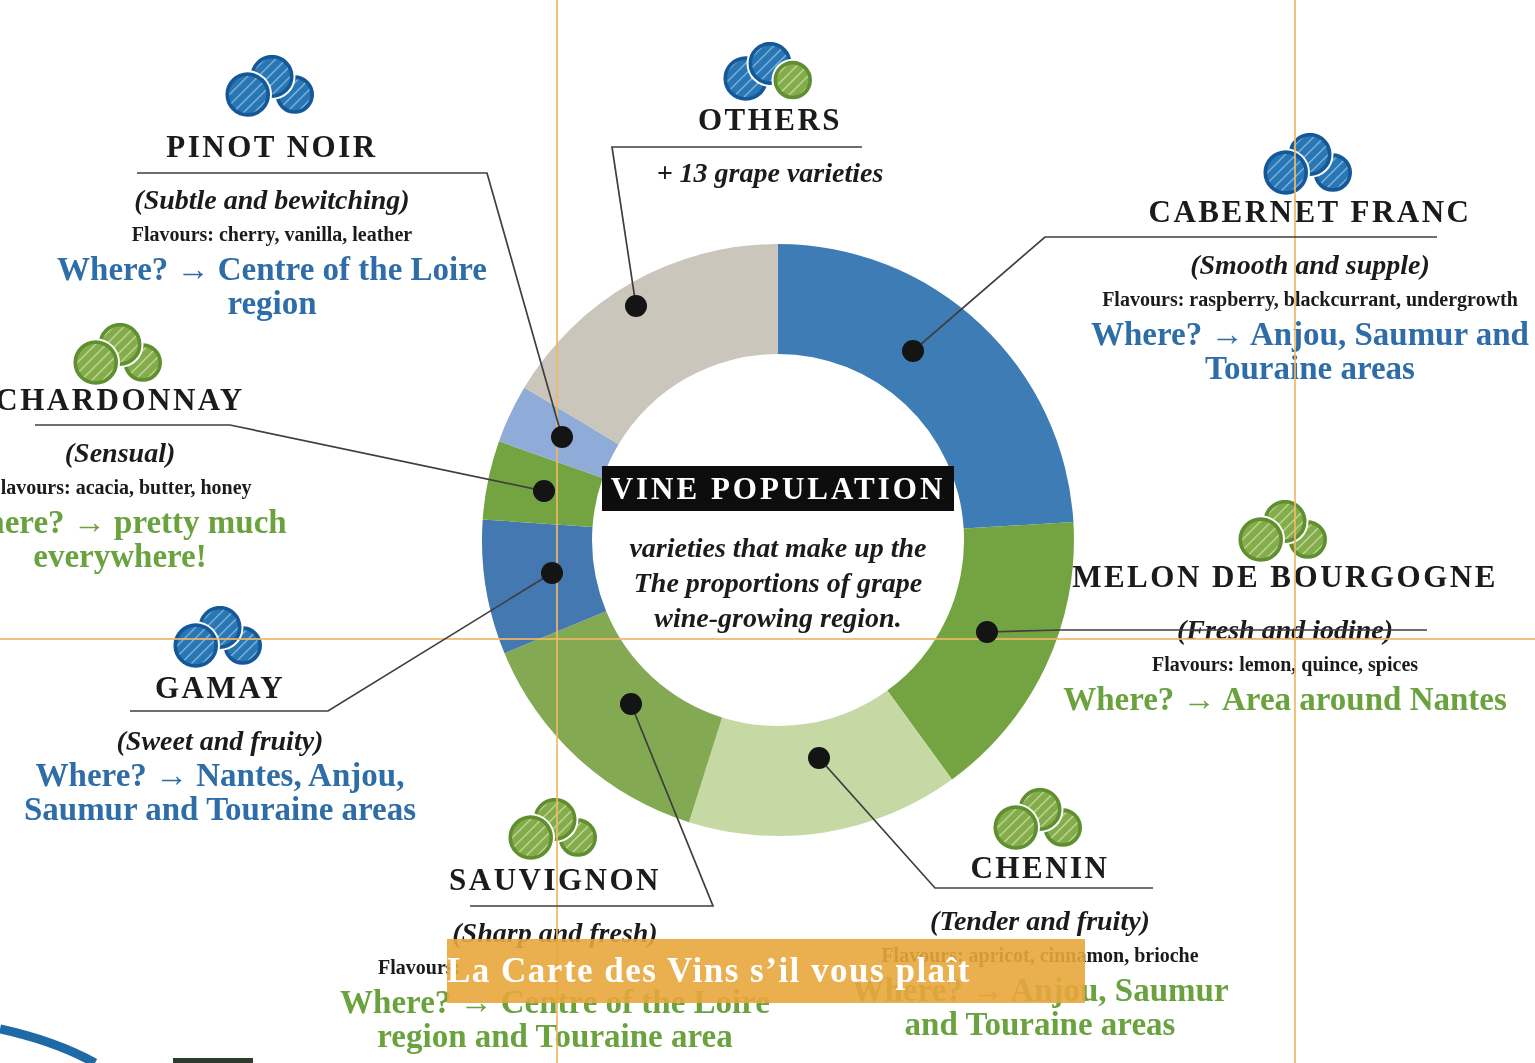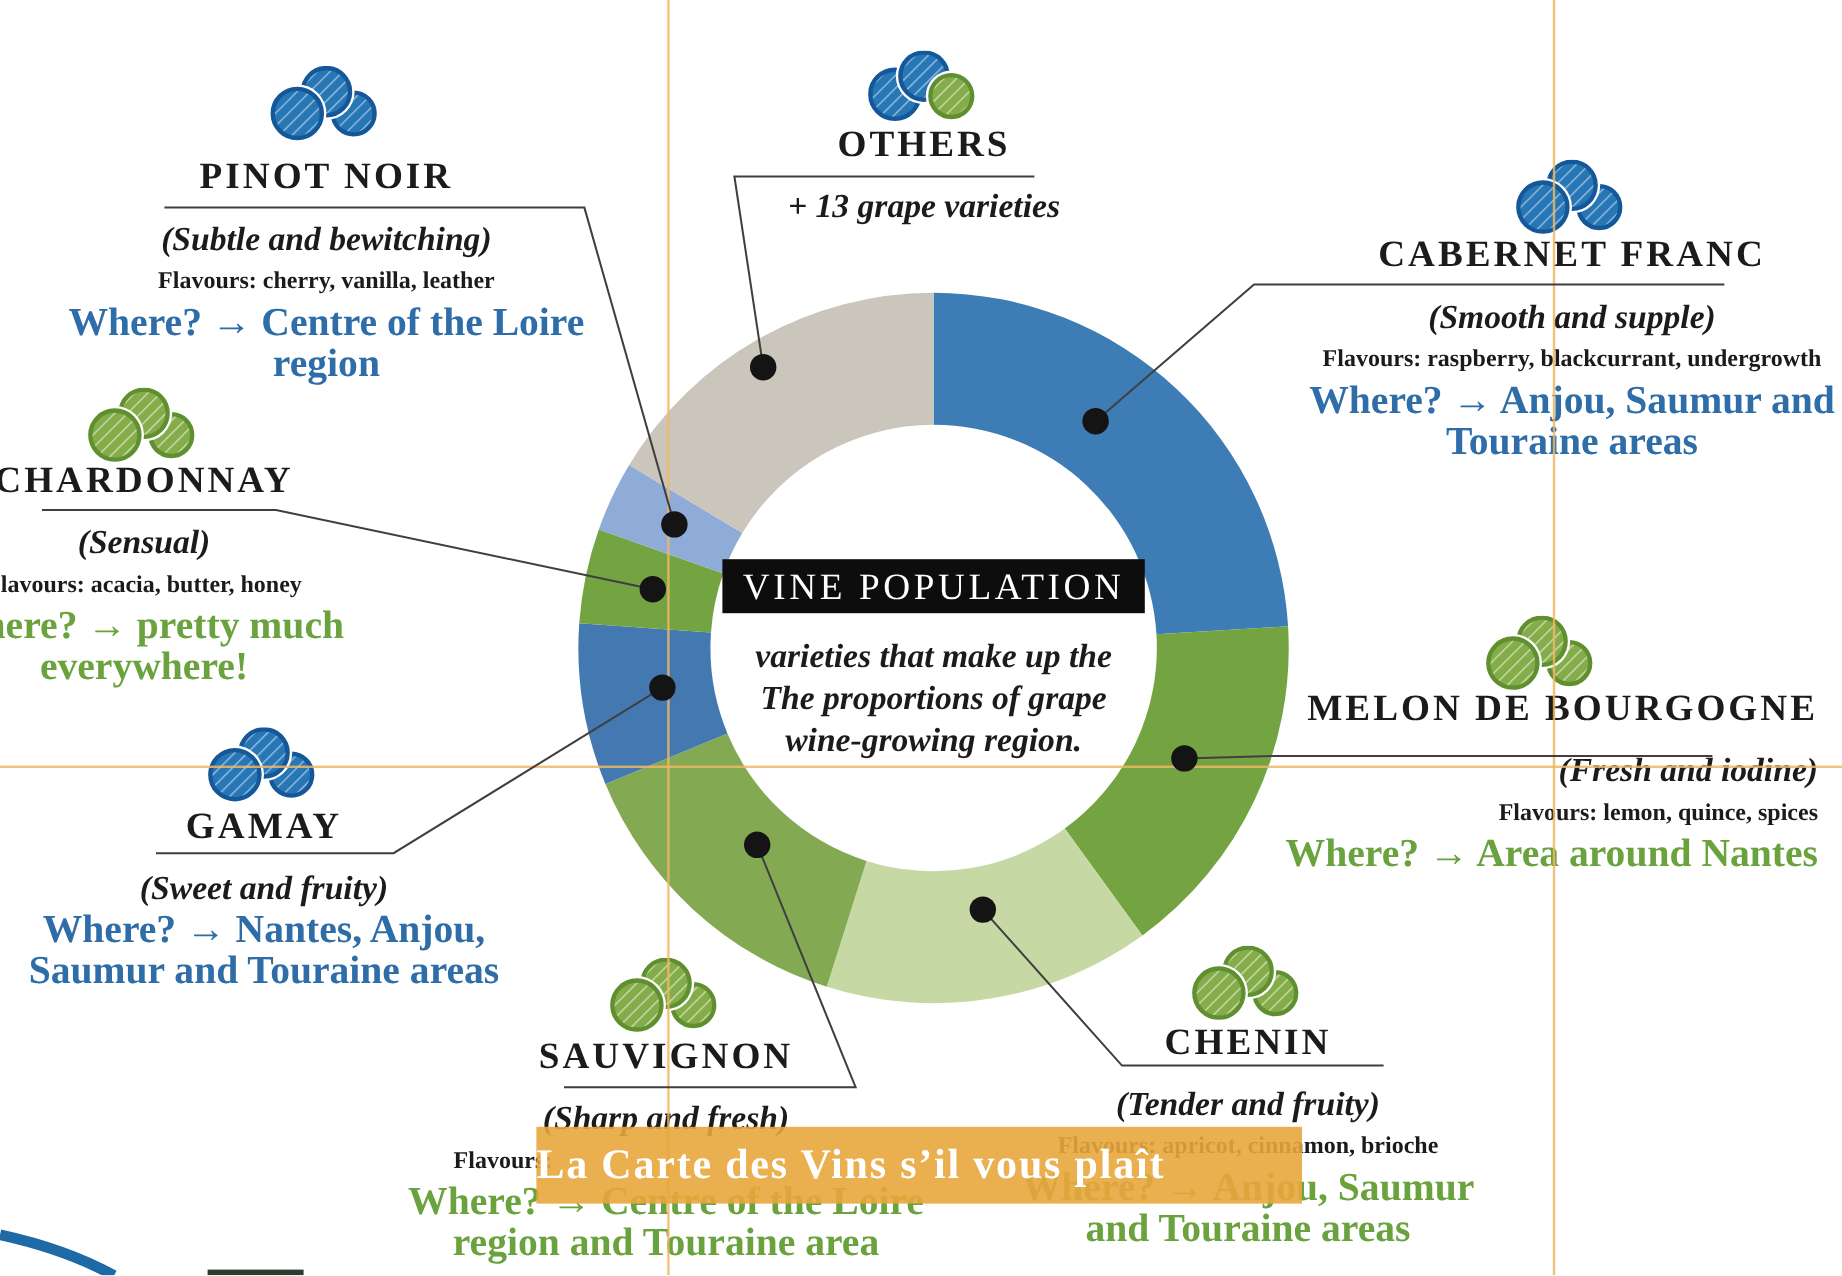--- a/index.html
+++ b/index.html
@@ -7,42 +7,42 @@
          font-family:"Liberation Serif","DejaVu Serif",serif;color:#1b1b1b;}
   svg.layer{position:absolute;left:0;top:0;pointer-events:none;}
   #donut-svg{z-index:10;}
   #overlay-svg{z-index:50;}
   .fold-v,.fold-h{position:absolute;z-index:40;background:var(--fold,#eeb765);opacity:.85;}
   .fold-v{top:0;width:2px;height:1063px;}
   .fold-h{left:0;height:2px;width:1535px;}
   
   #center-band{position:absolute;z-index:22;left:602px;top:466px;width:352px;height:45px;
     background:#0d0d0d;color:#ffffff;text-align:center;line-height:45px;font-size:31px;
-    font-weight:400;letter-spacing:3px;}
+    font-weight:700;letter-spacing:3px;}
   #center-sub{position:absolute;z-index:22;left:558px;top:530px;width:440px;text-align:center;
     font-style:italic;font-weight:700;font-size:28px;line-height:35px;}
   
   .blk{position:absolute;z-index:30;text-align:center;padding-top:80px;}
   .grapes{position:absolute;left:50%;transform:translateX(-50%);width:94px;height:64px;}
   .b-title{font-size:31px;font-weight:700;letter-spacing:2.5px;line-height:36px;margin-bottom:17px;}
   .b-sub{font-style:italic;font-weight:600;font-size:28px;line-height:35px;}
   .b-flav{font-weight:700;font-size:20px;line-height:35px;}
   .b-where{font-weight:700;font-size:33px;line-height:34px;}
   .b-where.blue{color:var(--bluetext,#2e6da8);}
   .b-where.green{color:var(--greentext,#6aa23e);}
   .flav-left{text-align:left;padding-left:43px;}
   #blk-pinot{left:22px;top:49px;width:500px;}
   #blk-pinot .grapes{top:6px;}
   #blk-others{left:610px;top:22px;width:320px;}
   #blk-others .grapes{top:20px;}
   #blk-cabernet{left:1030px;top:114px;width:560px;}
   #blk-cabernet .grapes{top:19px;}
   #blk-chardonnay{left:-90px;top:302px;width:420px;}
   #blk-chardonnay .grapes{top:21px;}
-  #blk-melon{left:1055px;top:492px;width:460px;text-align:right;}
+  #blk-melon{left:1055px;top:479px;width:460px;}
   #blk-melon .grapes{top:21px;}
   #blk-gamay{left:0px;top:590px;width:440px;}
   #blk-gamay .grapes{top:16px;}
   #blk-sauvignon{left:335px;top:782px;width:440px;}
   #blk-sauvignon .grapes{top:16px;}
   #blk-chenin{left:820px;top:770px;width:440px;}
   #blk-chenin .grapes{top:18px;}
   
   #banner{position:absolute;z-index:60;left:447px;top:939px;width:638px;height:64px;
     background:rgba(232,166,59,.9);color:#ffffff;text-align:left;line-height:64px;

